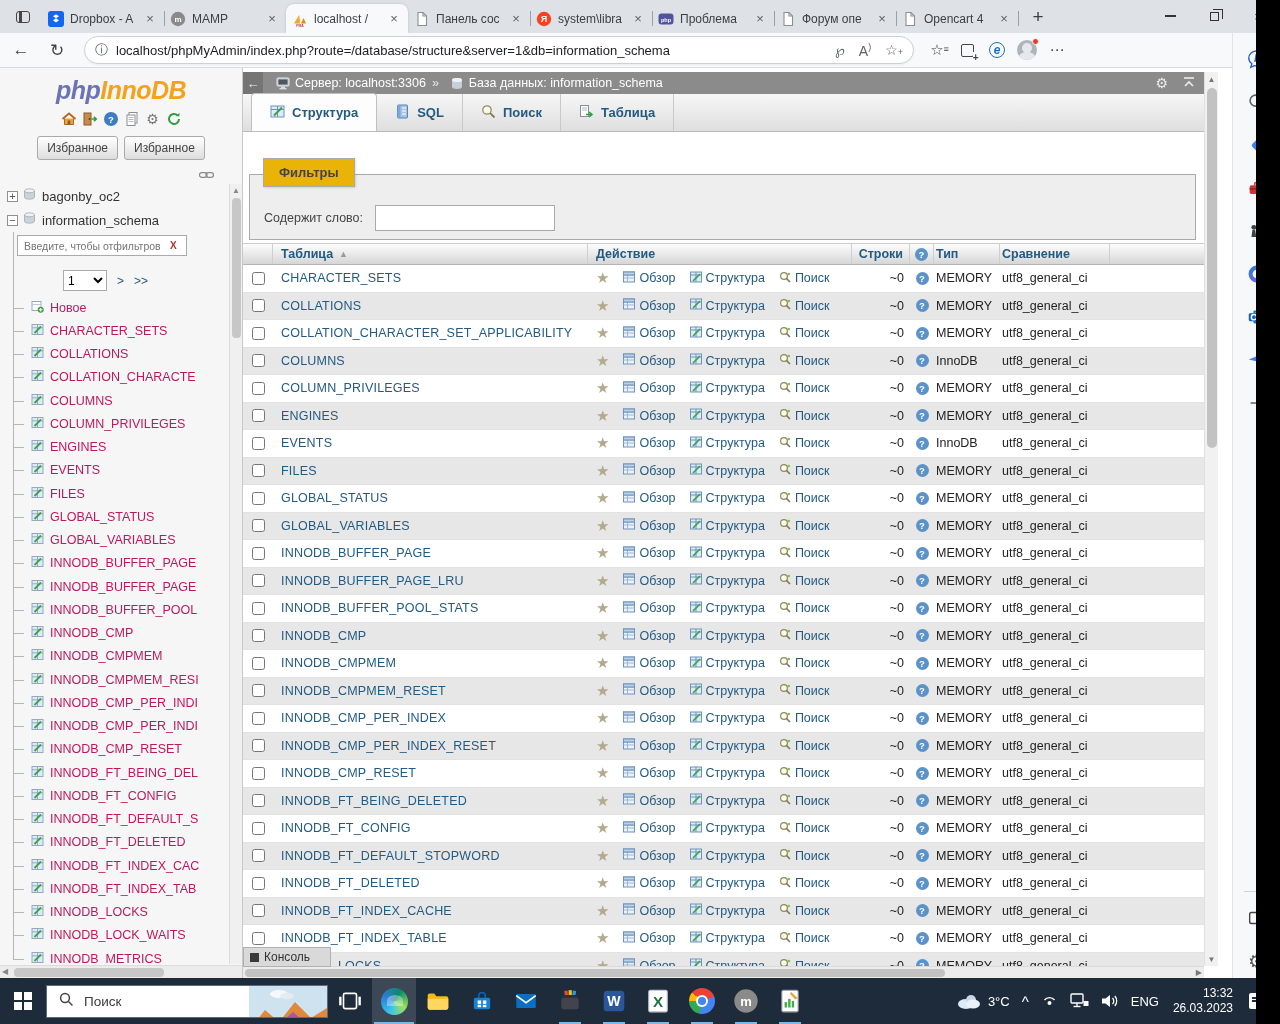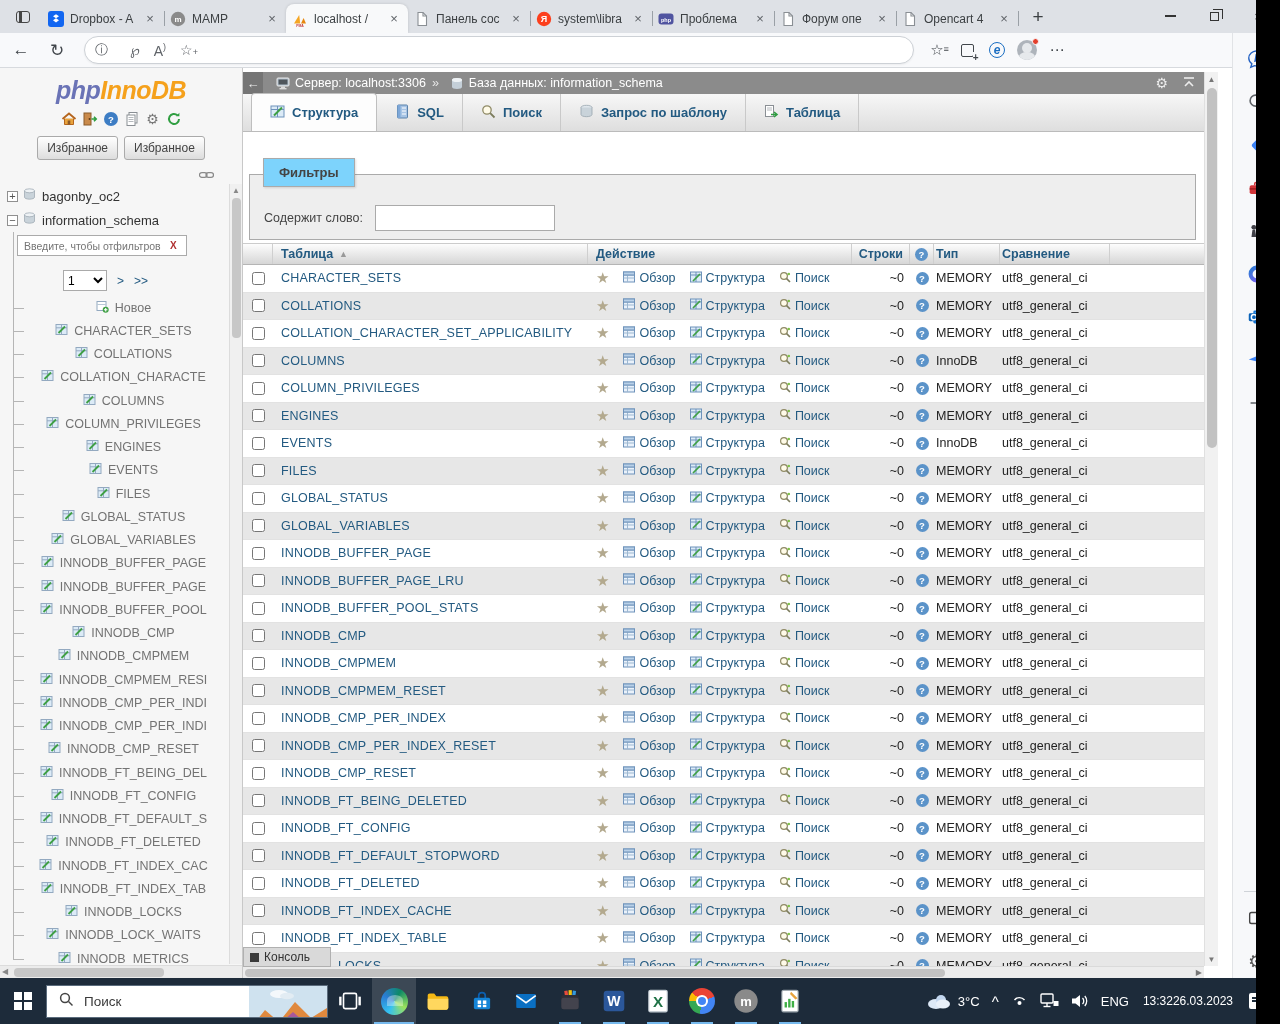--- a/index.html
+++ b/index.html
@@ -81,22 +81,22 @@
     display:flex;align-items:center;justify-content:center;font-size:11px;line-height:9px;color:#555;flex-shrink:0;}
   .db-row svg{width:13px;height:13px;margin-right:6px;flex-shrink:0;}
   #tree-children{position:relative;margin-left:9px;}
   #tree-children::before{content:"";position:absolute;left:0;top:0;bottom:10px;width:1px;background:#b5b5b5;}
   .filter-row{height:33px;padding:3px 0 0 4px;}
   .filter-box{width:170px;height:21px;background:#fff;border:1px solid #aaa;display:flex;align-items:center;padding:0 4px;}
   .filter-box input{border:none;outline:none;width:148px;font-size:10.5px;color:#888;background:transparent;}
   .filter-x{color:#b03030;font-size:10px;font-weight:bold;}
   .pager-row{height:31px;display:flex;align-items:center;padding-left:50px;font-size:12px;color:#235a81;gap:10px;}
   .pager-sel{width:44px;height:21px;font-size:12px;border:1px solid #aaa;background:#fff;}
-  .tree-item{height:23.25px;display:flex;align-items:center;position:relative;padding-left:8px;
-    font-size:12.5px;color:#737373;white-space:nowrap;overflow:hidden;justify-content:center;}
+  .tree-item{height:23.25px;display:flex;align-items:center;position:relative;padding-left:18px;
+    font-size:12.5px;color:#be185d;white-space:nowrap;overflow:hidden;}
   .tree-item::before{content:"";position:absolute;left:0;top:50%;width:11px;height:1px;background:#b5b5b5;}
   .tree-item svg{width:13px;height:13px;margin-right:6px;flex-shrink:0;}
   #nav-vscroll{position:absolute;right:0;top:116px;bottom:14px;width:13px;background:#f0f0f0;border-left:1px solid #dcdcdc;}
   #nav-vscroll .arr{display:block;text-align:center;font-size:8px;color:#888;padding-top:2px;}
   #nav-vscroll .thumb{position:absolute;left:2px;top:14px;width:9px;height:140px;background:#c7c7c7;border-radius:4px;}
   #nav-hscroll{position:absolute;left:0;bottom:0;width:243px;height:13px;background:#ececec;border-top:1px solid #dcdcdc;}
   #nav-hscroll .thumb{position:absolute;left:14px;top:2px;height:9px;width:150px;background:#c7c7c7;border-radius:4px;}
   #nav-hscroll .arr{position:absolute;left:2px;top:1px;font-size:8px;color:#888;}
 
   
@@ -112,21 +112,21 @@
   #bc-right .gear{font-size:14px;}
   #bc-right svg{width:14px;height:12px;}
 
   #ctabs{position:absolute;left:0;top:26px;width:961px;height:38px;
     background:linear-gradient(#f7f7f7,#dedede);border-bottom:1px solid #bbb;display:flex;align-items:flex-end;padding-left:8px;}
   .ctab{height:37px;display:flex;align-items:center;gap:7px;padding:0 18px;font-size:13px;font-weight:bold;
     color:#235a81;border-right:1px solid #c9c9c9;position:relative;}
   .ctab.active{background:#fdfdfd;border:1px solid #bfbfbf;border-bottom:none;border-radius:4px 4px 0 0;height:38px;}
   .ctab svg{width:15px;height:15px;}
 
-  #filters-legend{position:absolute;left:20px;top:90px;z-index:3;background:#7dd3fc;border:1px solid #aaa;
+  #filters-legend{position:absolute;left:20px;top:90px;z-index:3;background:#eab308;border:1px solid #aaa;
     padding:6px 15px;font-size:13px;font-weight:bold;color:#444;box-shadow:1px 1px 2px rgba(0,0,0,.12);}
   #filters-box{position:absolute;left:6px;top:106px;width:947px;height:66px;background:#eee;border:1px solid #aaa;}
   #filters-box .frow{position:absolute;left:14px;top:30px;display:flex;align-items:center;font-size:12.5px;color:#444;}
   #filters-box input{margin-left:12px;width:180px;height:26px;border:1px solid #aaa;background:#fff;}
 
   #grid{position:absolute;left:0;top:175px;width:961px;}
   .g-head{display:flex;height:22px;background:linear-gradient(#fdfdfd,#d6d6d6);
     border-top:1px solid #ccc;border-bottom:1px solid #b5b5b5;align-items:center;
     font-size:12.5px;font-weight:bold;color:#235a81;}
   .g-head>div{border-right:1px solid #cfcfcf;height:100%;display:flex;align-items:center;}
@@ -176,21 +176,21 @@
   .tb-app.active-app .ind{width:40px;}
   .tb-app svg{width:26px;height:26px;display:block;}
   .ic-edge{width:27px;height:27px;border-radius:50%;background:conic-gradient(from 210deg,#35c1f1,#2b7cd3,#0d8a66,#9be15d,#35c1f1);position:relative;}
   .ic-edge::before{content:"";position:absolute;left:6px;top:7px;width:16px;height:11px;border-radius:50% 50% 0 0;background:rgba(255,255,255,.35);}
   .ic-chrome{width:26px;height:26px;border-radius:50%;background:conic-gradient(from -50deg,#ea4335 0 120deg,#4285f4 120deg 240deg,#34a853 240deg 320deg,#fbbc05 320deg 360deg);position:relative;}
   .ic-chrome::before{content:"";position:absolute;left:7px;top:7px;width:12px;height:12px;border-radius:50%;background:#fff;}
   .ic-chrome::after{content:"";position:absolute;left:9px;top:9px;width:8px;height:8px;border-radius:50%;background:#4285f4;}
   #tray{margin-left:auto;display:flex;align-items:center;height:100%;color:#fff;}
   .tray-it{display:flex;align-items:center;justify-content:center;height:100%;padding:0 6px;font-size:13px;}
   .tray-it svg{display:block;}
-  #clock{display:flex;flex-direction:row;align-items:flex-end;justify-content:center;font-size:12px;line-height:15px;padding:0 8px;}
+  #clock{display:flex;flex-direction:column;align-items:flex-end;justify-content:center;font-size:12px;line-height:15px;padding:0 8px;}
   #notif{position:relative;width:34px;}
   .notif-sq{width:18px;height:16px;background:#fff;border-radius:2px;position:relative;}
   .notif-sq::before{content:"";position:absolute;left:3px;top:4px;right:3px;height:1.5px;background:#1d2b3a;box-shadow:0 3px 0 #1d2b3a;}
   .notif-badge{position:absolute;right:2px;bottom:8px;width:13px;height:13px;border-radius:50%;background:#1d2b3a;
     border:1px solid #fff;color:#fff;font-size:9px;display:flex;align-items:center;justify-content:center;}
   #peek{width:5px;height:46px;border-left:1px solid #3a4a5a;}
 </style>
 </head>
 <body>
 
@@ -293,20 +293,21 @@
         </div>
       <div class="wc">×</div>
     </div>
   </div>
 
   <div id="toolbar">
     <div class="tb-btn">←</div>
     <div class="tb-btn">↻</div>
     <div id="omnibox">
       <span class="info">ⓘ</span>
+      <span class="url">localhost/phpMyAdmin/index.php?route=/database/structure&amp;server=1&amp;db=information_schema</span>
       <span class="o-ic">℘</span>
       <span class="o-ic">A<span style="font-size:9px;vertical-align:super;">)</span></span>
       <span class="o-ic">☆<span style="font-size:9px;">+</span></span>
     </div>
     <div class="tb-right">
       <div class="tb-ic">
           <span class="fav-star">☆<span class="lines">≡</span></span>
         </div>
       <div class="tb-ic">
           <span class="coll-ic"></span>
@@ -807,27 +808,20 @@
         </div>
         <div class="ctab">
           <span><svg viewBox="0 0 15 15">
               <circle cx="6" cy="6" r="4.2" fill="#fffbe8" stroke="#8f8a66" stroke-width="1.3"></circle>
               <line x1="9.2" y1="9.2" x2="13.5" y2="13.5" stroke="#7c7c5c" stroke-width="1.8"></line>
             </svg></span>
           <span>Поиск</span>
         </div>
         <div class="ctab">
           <span><svg viewBox="0 0 15 15">
-              <ellipse cx="7.5" cy="3.5" rx="5.5" ry="2.2" fill="#dfe6ec" stroke="#98a4ad" stroke-width=".8"></ellipse>
-              <path d="M2 3.5v7c0 1.2 2.5 2.2 5.5 2.2s5.5-1 5.5-2.2v-7" fill="#c9d3da" stroke="#98a4ad" stroke-width=".8"></path>
-            </svg></span>
-          <span>Запрос по шаблону</span>
-        </div>
-        <div class="ctab">
-          <span><svg viewBox="0 0 15 15">
               <rect x="1.5" y="1.5" width="8" height="11" fill="#fff" stroke="#8a8f94"></rect>
               <line x1="3" y1="4" x2="8" y2="4" stroke="#b5b9bd"></line>
               <line x1="3" y1="6" x2="8" y2="6" stroke="#b5b9bd"></line>
               <path d="M7 10.5h5M10 8l3 2.5-3 2.5" fill="none" stroke="#2f9e41" stroke-width="1.6"></path>
             </svg></span>
           <span>Таблица</span>
         </div>
       </div>
 
     <div id="filters-legend">Фильтры</div>

